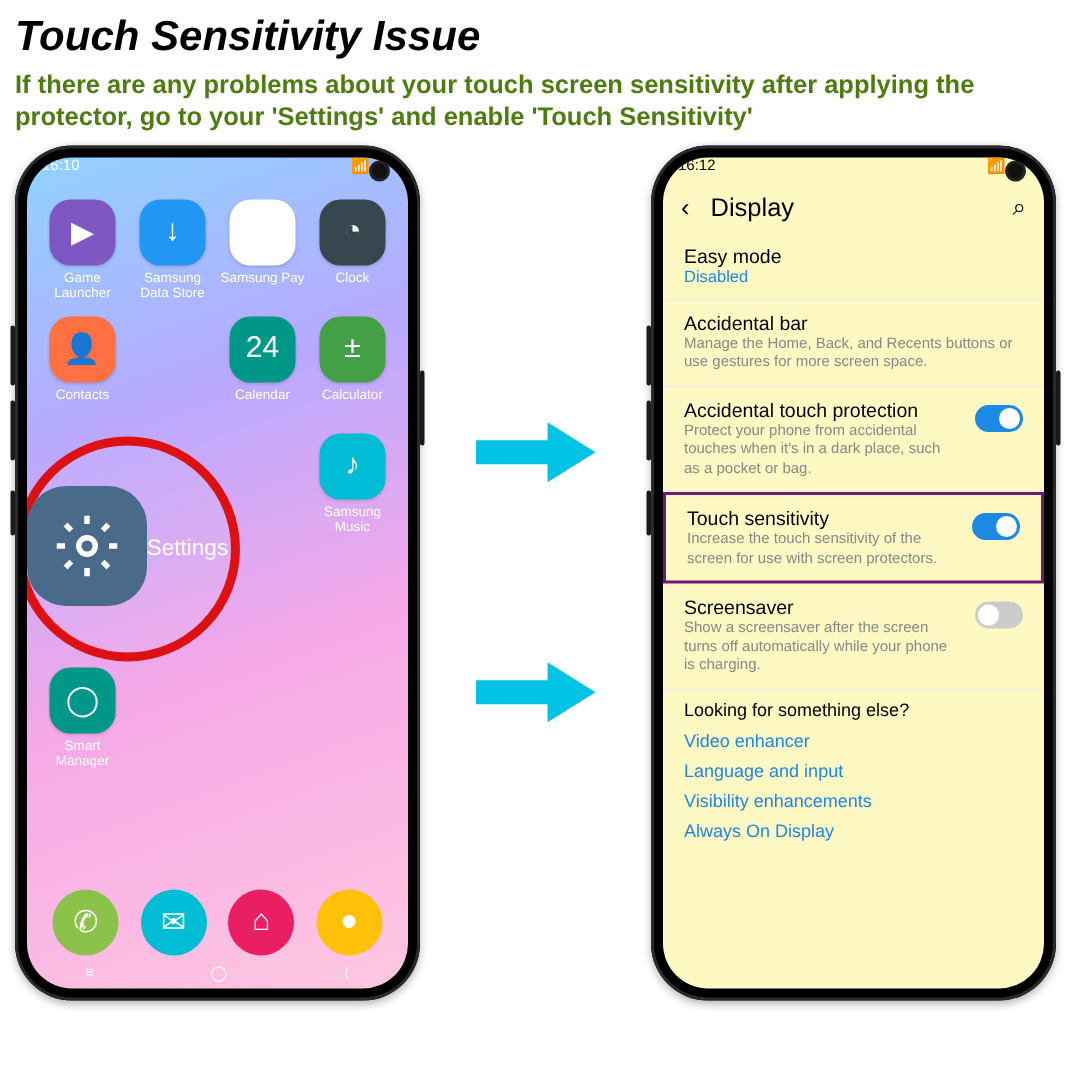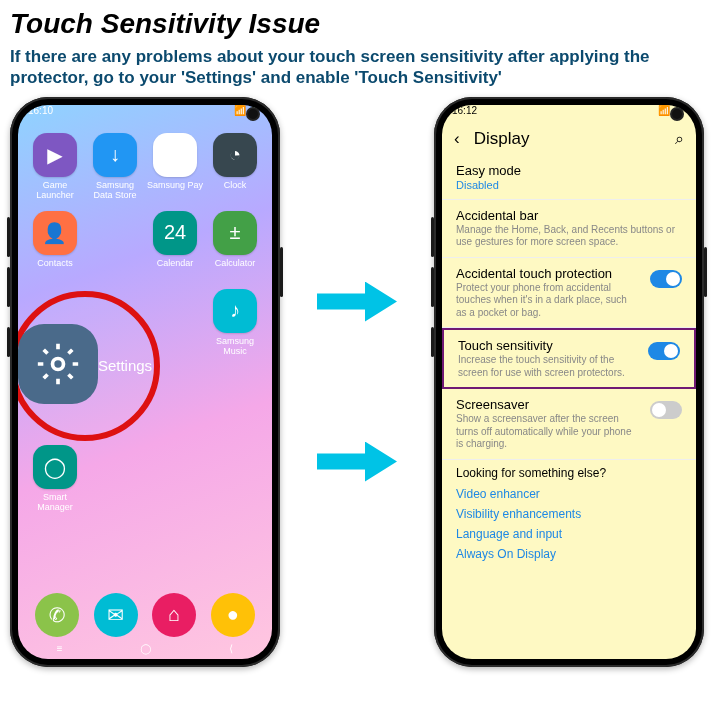--- a/index.html
+++ b/index.html
@@ -14,21 +14,21 @@
   .title {
     font-size: 28px;
     font-weight: 800;
     font-style: italic;
     color: #000;
     margin-bottom: 6px;
   }
   .subtitle {
     font-size: 17px;
     font-weight: 700;
-    color: #0c4a6e;
+    color: #4d7c0f;
     line-height: 1.25;
     margin-bottom: 8px;
   }
   .row {
     display: flex;
     align-items: center;
     justify-content: space-between;
   }
   
   .phone {
@@ -300,21 +300,21 @@
           <div class="item">
             <div class="txt">
               <div class="t1">Screensaver</div>
               <div class="t2">Show a screensaver after the screen turns off automatically while your phone is charging.</div>
             </div>
             <div class="toggle "></div>
           </div>
           <div class="footer-links">
             <div class="hd">Looking for something else?</div>
             <div class="lk">Video enhancer</div>
+            <div class="lk">Language and input</div>
             <div class="lk">Visibility enhancements</div>
-            <div class="lk">Language and input</div>
             <div class="lk">Always On Display</div>
           </div>
         </div>
     </div>
   </div>
 
 </div>
 
 </body></html>

